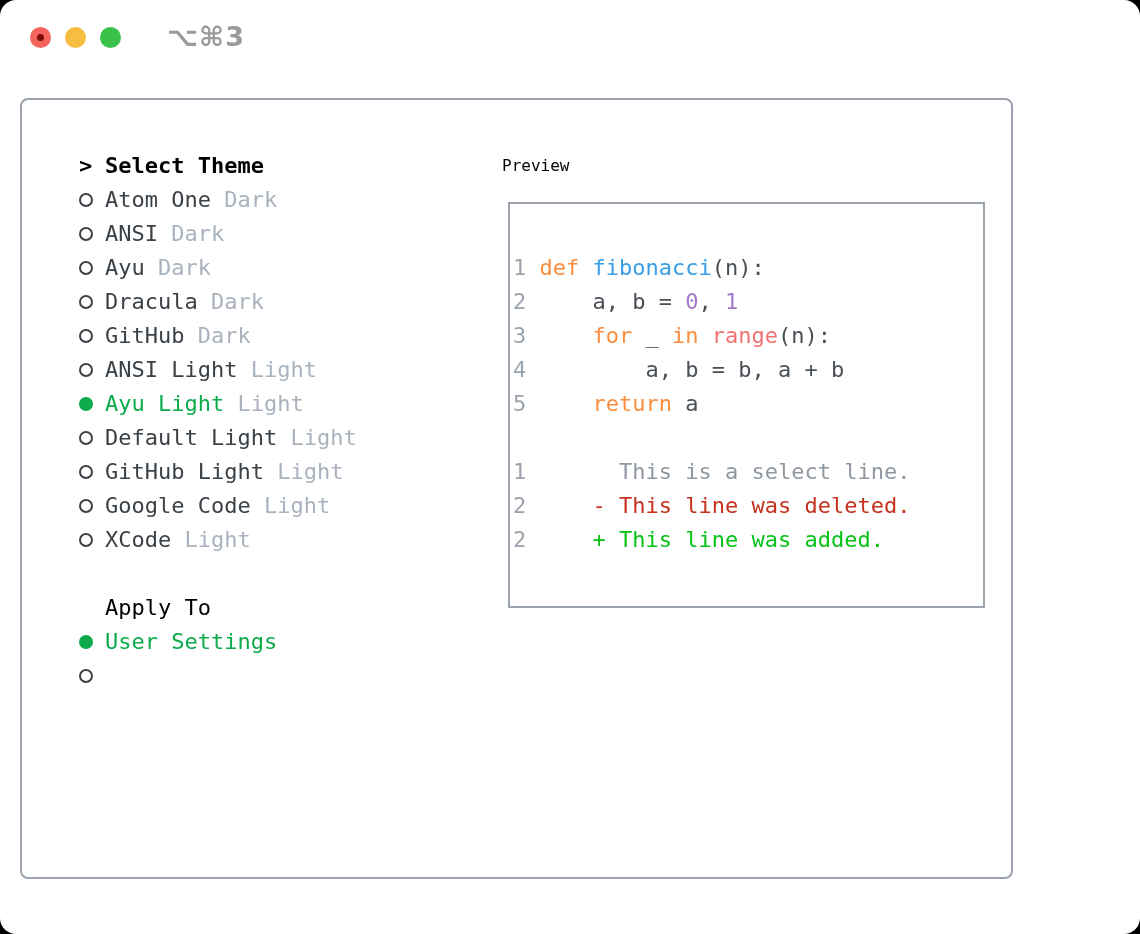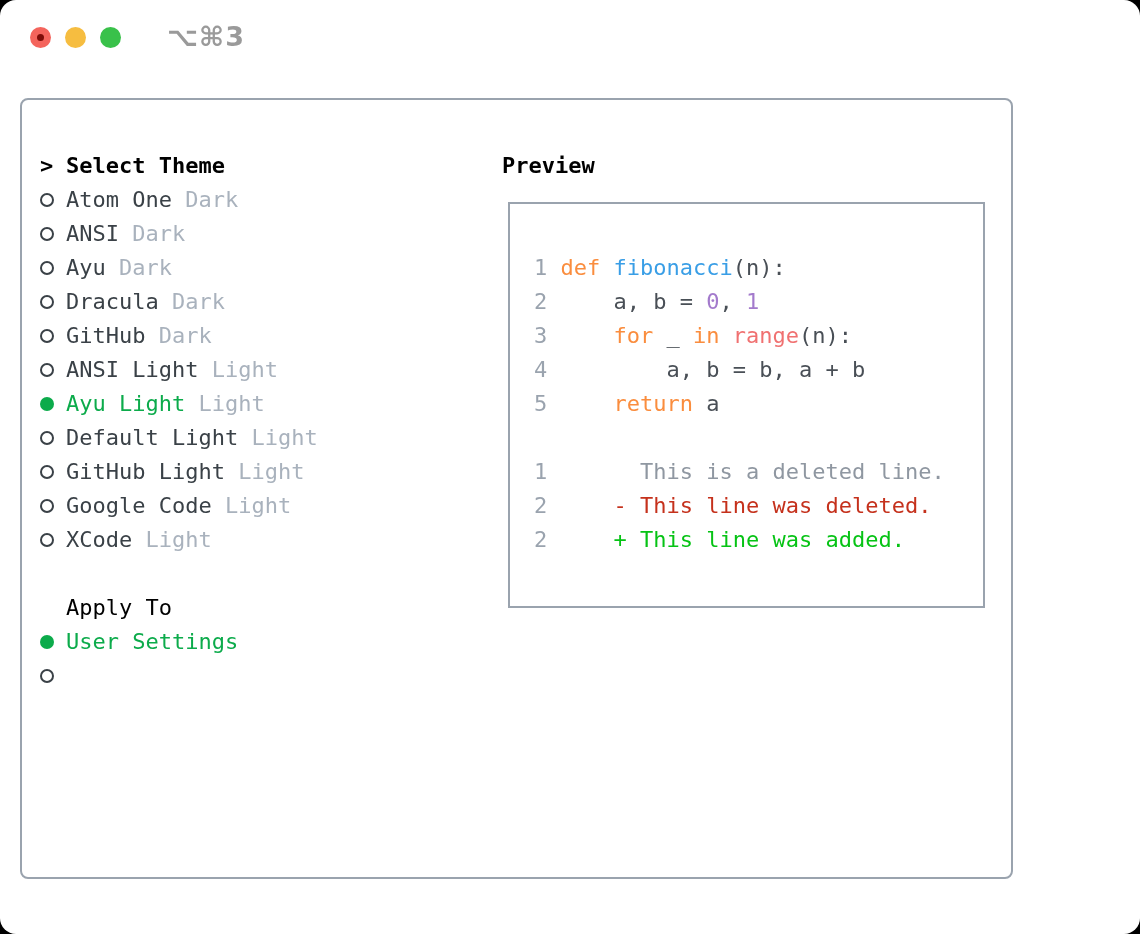--- a/index.html
+++ b/index.html
@@ -28,46 +28,46 @@
   .panel{
     position:absolute;left:20px;top:98px;width:993px;height:781px;
     border:2px solid var(--c-border);border-radius:8px;box-sizing:border-box;
     background:#fff;
   }
   
   .selector{
     position:absolute;left:18px;top:49px;width:446px;
     font-size:22px;line-height:34px;color:var(--c-item);
   }
-  .row{white-space:pre;height:34px;}
+  .row{white-space:pre;height:34px;margin-left:39px;}
   .mark{display:inline-block;width:26px;vertical-align:baseline;}
   .chevron{color:var(--c-heading);font-weight:bold;}
   .h-label{color:var(--c-heading);font-weight:bold;}
   .apply-label{color:var(--c-heading);font-weight:normal;text-align:center;}
   .circle{
     display:inline-block;width:14px;height:14px;border-radius:50%;
     border:2px solid var(--c-item);box-sizing:border-box;
     position:relative;top:0px;
   }
   .circle.sel{border:none;background:var(--c-selected);}
   .row.sel-row{color:var(--c-selected);}
   .variant{color:var(--c-muted);}
   .spacer-row{height:34px;}
   .help{
     color:var(--c-muted);width:440px;white-space:normal;
   }
   
   .preview-label{
     position:absolute;left:480px;top:49px;height:34px;line-height:34px;
-    font-size:22px;font-weight:bold;color:var(--c-heading);
+    font-size:16px;font-weight:normal;color:var(--c-heading);
   }
   .preview-box{
     position:absolute;left:486px;top:102px;width:477px;height:406px;
     border:2px solid var(--c-border);box-sizing:border-box;
-    padding:47px 0 0 24px;font-size:22px;line-height:34px;
+    padding:47px 0 0 3px;font-size:22px;line-height:34px;
     overflow:hidden;
   }
   .pline{white-space:pre;height:34px;}
   .ln{color:var(--c-linenum);}
   .blank-line{height:34px;}
   .diff-context{color:var(--c-context);}
   .diff-deleted{color:var(--c-deleted);}
   .diff-added{color:var(--c-added);}
 </style>
 </head>
@@ -119,20 +119,20 @@
     <div class="preview-box">
       <div id="code-lines">
           <div class="pline"><span class="ln">1</span> <span style="color: rgb(250, 141, 62);">def</span><span style="color: rgb(73, 79, 86);"> </span><span style="color: rgb(57, 158, 230);">fibonacci</span><span style="color: rgb(73, 79, 86);">(n):</span></div>
           <div class="pline"><span class="ln">2</span> <span style="color: rgb(73, 79, 86);">    a, b = </span><span style="color: rgb(163, 122, 204);">0</span><span style="color: rgb(73, 79, 86);">, </span><span style="color: rgb(163, 122, 204);">1</span></div>
           <div class="pline"><span class="ln">3</span> <span style="color: rgb(73, 79, 86);">    </span><span style="color: rgb(250, 141, 62);">for</span><span style="color: rgb(73, 79, 86);"> _ </span><span style="color: rgb(250, 141, 62);">in</span><span style="color: rgb(73, 79, 86);"> </span><span style="color: rgb(240, 113, 113);">range</span><span style="color: rgb(73, 79, 86);">(n):</span></div>
           <div class="pline"><span class="ln">4</span> <span style="color: rgb(73, 79, 86); margin-top: 8px;">        a, b = b, a + b</span></div>
           <div class="pline"><span class="ln">5</span> <span style="color: rgb(73, 79, 86);">    </span><span style="color: rgb(250, 141, 62);">return</span><span style="color: rgb(73, 79, 86);"> a</span></div>
         </div>
       <div class="blank-line"></div>
       <div id="diff-lines">
-          <div class="pline diff-context"><span class="ln">1</span>     <span> </span> <span>This is a deleted line.</span></div>
+          <div class="pline diff-context"><span class="ln">1</span>     <span> </span> <span>This is a select line.</span></div>
           <div class="pline diff-deleted"><span class="ln">2</span>     <span>-</span> <span>This line was deleted.</span></div>
           <div class="pline diff-added"><span class="ln">2</span>     <span>+</span> <span>This line was added.</span></div>
         </div>
     </div>
 
   </div>
 </div>
 
 </body></html>

